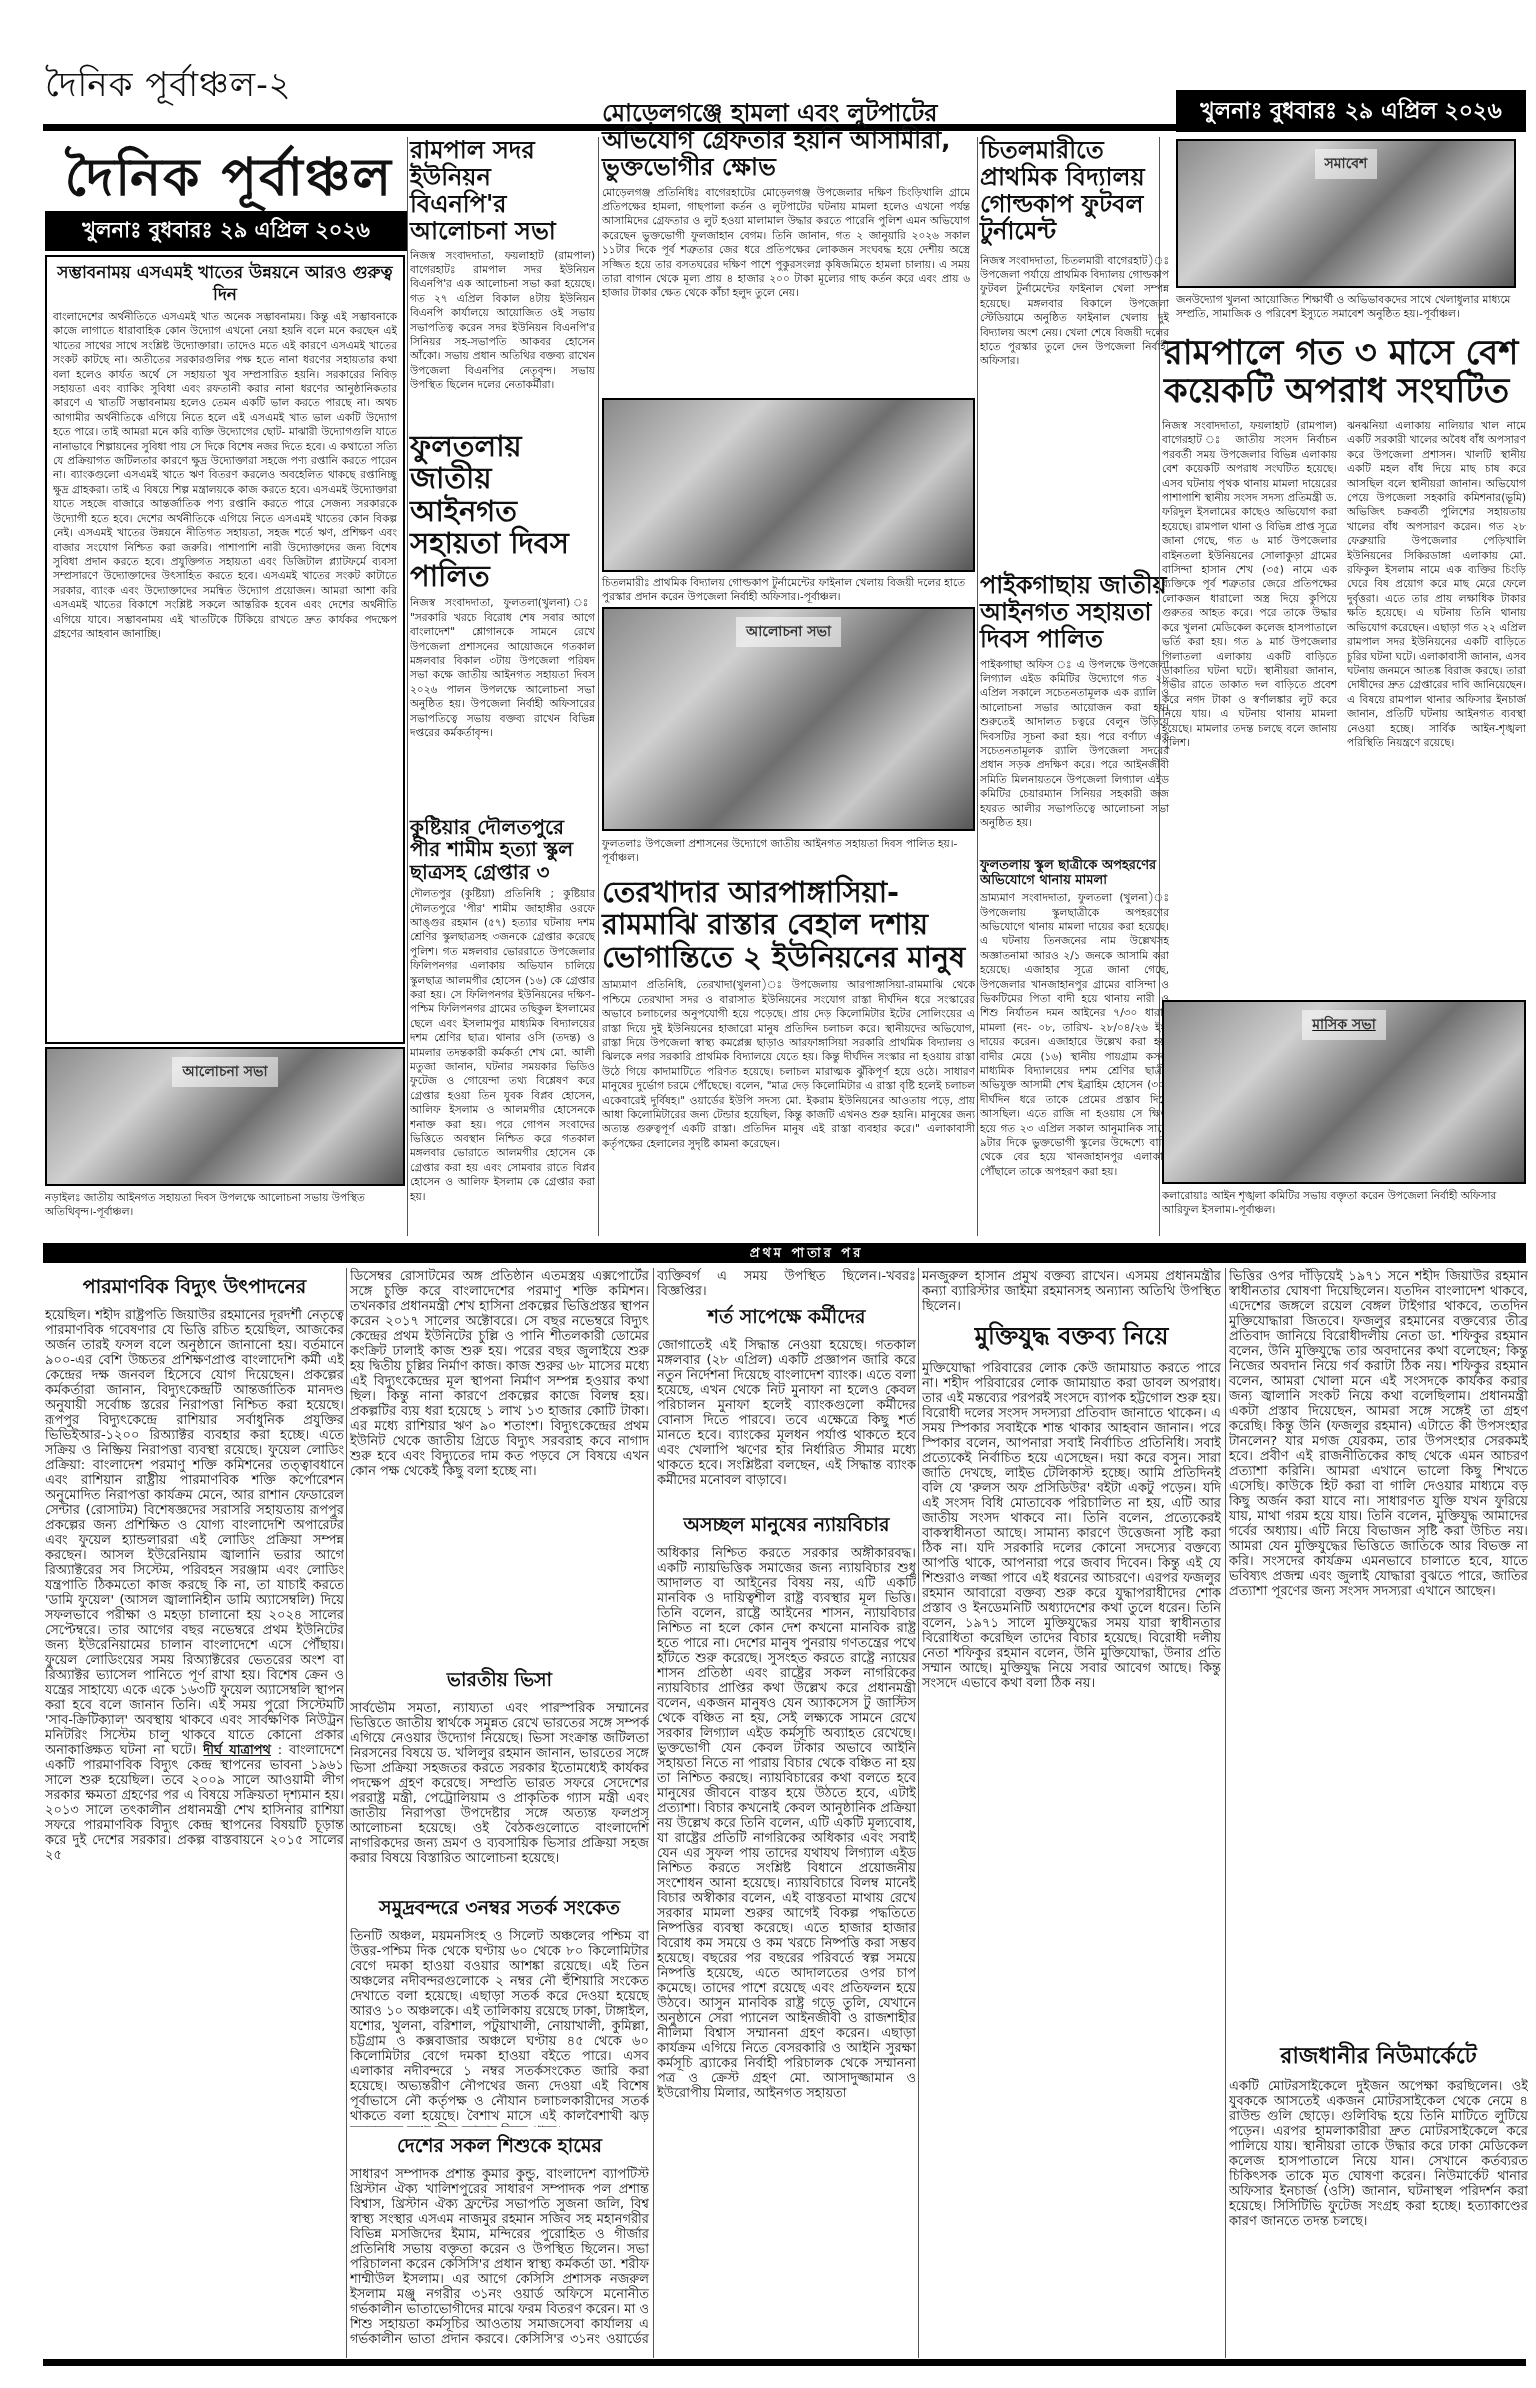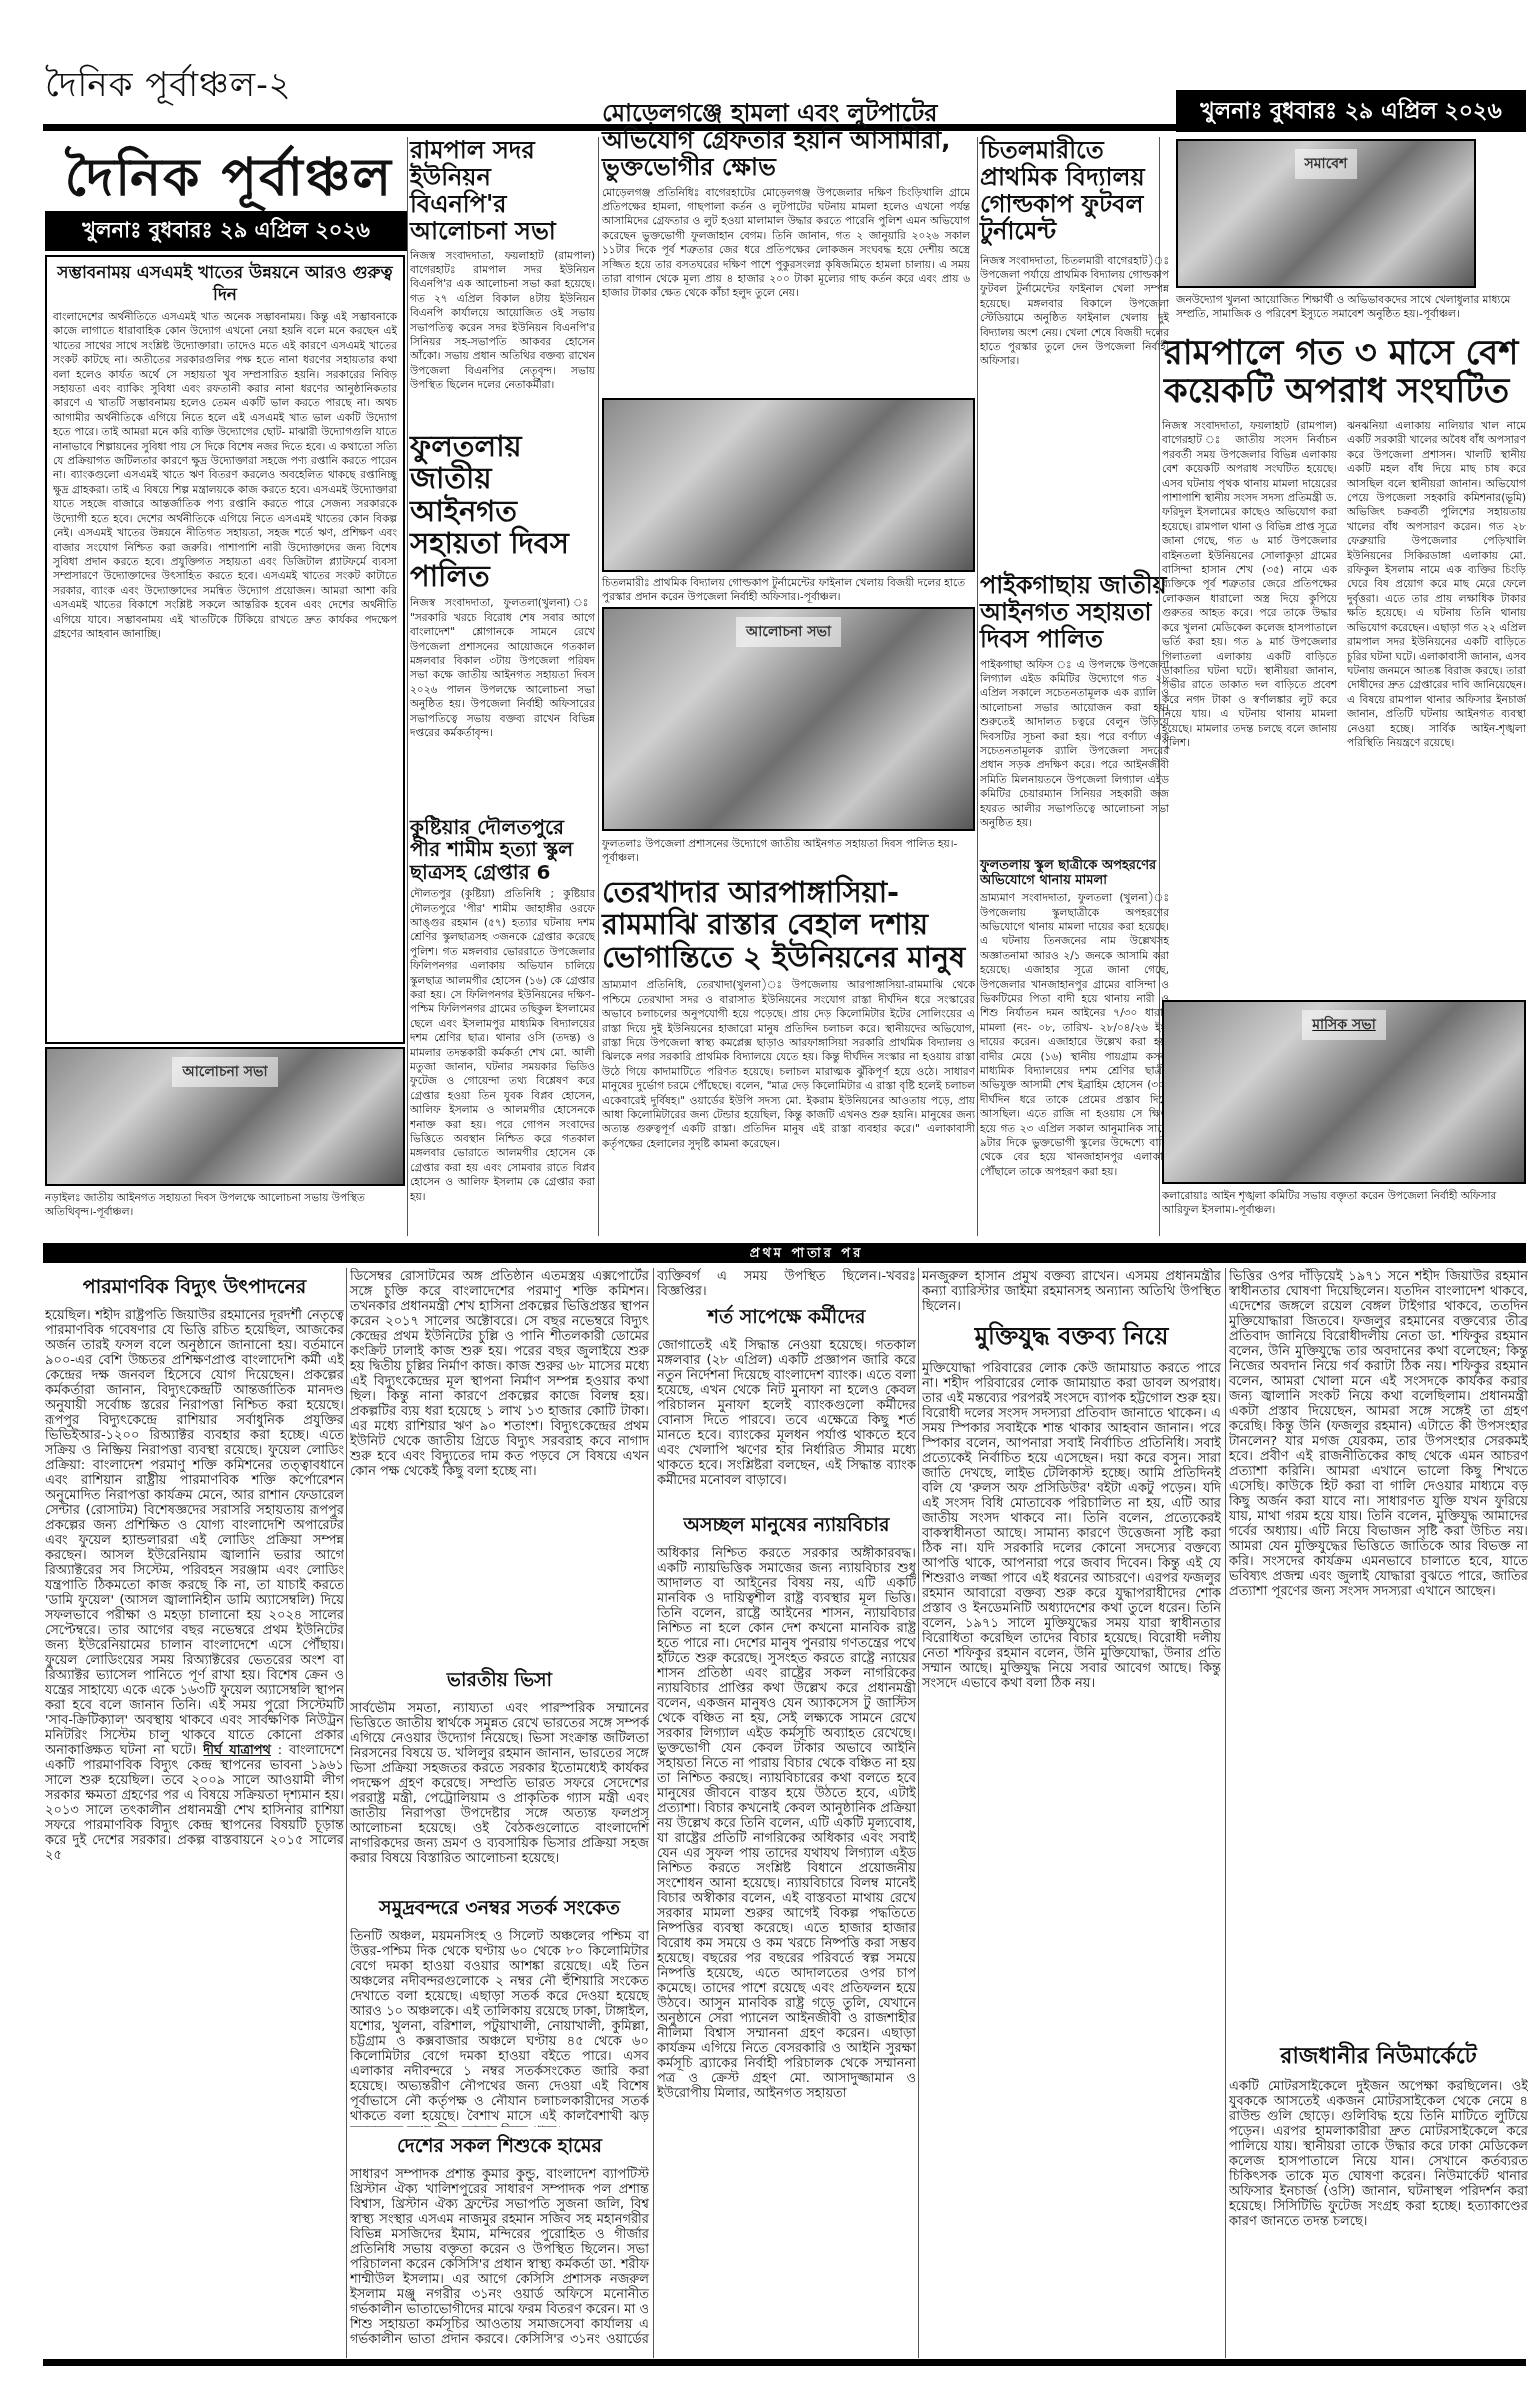--- a/index.html
+++ b/index.html
@@ -52,35 +52,35 @@
 
 <div class="abs" style="left:410px; top:137px; width:185px;">
   <div class="headline h-m">রামপাল সদর ইউনিয়ন বিএনপি'র আলোচনা সভা</div>
   <div class="body-text" style="height:189px; margin-top:3px;">নিজস্ব সংবাদদাতা, ফয়লাহাট (রামপাল) বাগেরহাটঃ রামপাল সদর ইউনিয়ন বিএনপি'র এক আলোচনা সভা করা হয়েছে। গত ২৭ এপ্রিল বিকাল ৪টায় ইউনিয়ন বিএনপি কার্যালয়ে আয়োজিত ওই সভায় সভাপতিত্ব করেন সদর ইউনিয়ন বিএনপি'র সিনিয়র সহ-সভাপতি আকবর হোসেন আঁকো। সভায় প্রধান অতিথির বক্তব্য রাখেন উপজেলা বিএনপির নেতৃবৃন্দ। সভায় উপস্থিত ছিলেন দলের নেতাকর্মীরা।</div>
 </div>
 <div class="abs" style="left:410px; top:430px; width:185px;">
   <div class="headline h-l">ফুলতলায় জাতীয় আইনগত সহায়তা দিবস পালিত</div>
   <div class="body-text" style="height:264px; margin-top:3px;">নিজস্ব সংবাদদাতা, ফুলতলা(খুলনা) ঃ "সরকারি খরচে বিরোধ শেষ সবার আগে বাংলাদেশ" শ্লোগানকে সামনে রেখে উপজেলা প্রশাসনের আয়োজনে গতকাল মঙ্গলবার বিকাল ৩টায় উপজেলা পরিষদ সভা কক্ষে জাতীয় আইনগত সহায়তা দিবস ২০২৬ পালন উপলক্ষে আলোচনা সভা অনুষ্ঠিত হয়। উপজেলা নির্বাহী অফিসারের সভাপতিত্বে সভায় বক্তব্য রাখেন বিভিন্ন দপ্তরের কর্মকর্তাবৃন্দ।</div>
 </div>
 <div class="abs" style="left:410px; top:816px; width:185px;">
-  <div class="headline h-s">কুষ্টিয়ার দৌলতপুরে পীর শামীম হত্যা স্কুল ছাত্রসহ গ্রেপ্তার 6</div>
+  <div class="headline h-s">কুষ্টিয়ার দৌলতপুরে পীর শামীম হত্যা স্কুল ছাত্রসহ গ্রেপ্তার ৩</div>
   <div class="body-text" style="height:328px; margin-top:3px;">দৌলতপুর (কুষ্টিয়া) প্রতিনিধি ; কুষ্টিয়ার দৌলতপুরে 'পীর' শামীম জাহাঙ্গীর ওরফে আঙ্গুর রহমান (৫৭) হত্যার ঘটনায় দশম শ্রেণির স্কুলছাত্রসহ ৩জনকে গ্রেপ্তার করেছে পুলিশ। গত মঙ্গলবার ভোররাতে উপজেলার ফিলিপনগর এলাকায় অভিযান চালিয়ে স্কুলছাত্র আলমগীর হোসেন (১৬) কে গ্রেপ্তার করা হয়। সে ফিলিপনগর ইউনিয়নের দক্ষিণ-পশ্চিম ফিলিপনগর গ্রামের তছিকুল ইসলামের ছেলে এবং ইসলামপুর মাধ্যমিক বিদ্যালয়ের দশম শ্রেণির ছাত্র। থানার ওসি (তদন্ত) ও মামলার তদন্তকারী কর্মকর্তা শেখ মো. আলী মতুজা জানান, ঘটনার সময়কার ভিডিও ফুটেজ ও গোয়েন্দা তথ্য বিশ্লেষণ করে গ্রেপ্তার হওয়া তিন যুবক বিপ্লব হোসেন, আলিফ ইসলাম ও আলমগীর হোসেনকে শনাক্ত করা হয়। পরে গোপন সংবাদের ভিত্তিতে অবস্থান নিশ্চিত করে গতকাল মঙ্গলবার ভোরাতে আলমগীর হোসেন কে গ্রেপ্তার করা হয় এবং সোমবার রাতে বিপ্লব হোসেন ও আলিফ ইসলাম কে গ্রেপ্তার করা হয়।</div>
 </div>
 
 <div class="abs" style="left:602px; top:100px; width:368px;">
   <div class="headline h-m">মোড়েলগঞ্জে হামলা এবং লুটপাটের অভিযোগ গ্রেফতার হয়নি আসামীরা, ভুক্তভোগীর ক্ষোভ</div>
   <div class="body-text" style="height:259px; margin-top:4px;">মোড়েলগঞ্জ প্রতিনিধিঃ বাগেরহাটের মোড়েলগঞ্জ উপজেলার দক্ষিণ চিংড়িখালি গ্রামে প্রতিপক্ষের হামলা, গাছপালা কর্তন ও লুটপাটের ঘটনায় মামলা হলেও এখনো পর্যন্ত আসামিদের গ্রেফতার ও লুট হওয়া মালামাল উদ্ধার করতে পারেনি পুলিশ এমন অভিযোগ করেছেন ভুক্তভোগী ফুলজাহান বেগম। তিনি জানান, গত ২ জানুয়ারি ২০২৬ সকাল ১১টার দিকে পূর্ব শত্রুতার জের ধরে প্রতিপক্ষের লোকজন সংঘবদ্ধ হয়ে দেশীয় অস্ত্রে সজ্জিত হয়ে তার বসতঘরের দক্ষিণ পাশে পুকুরসংলগ্ন কৃষিজমিতে হামলা চালায়। এ সময় তারা বাগান থেকে মূল্য প্রায় ৪ হাজার ২০০ টাকা মূল্যের গাছ কর্তন করে এবং প্রায় ৬ হাজার টাকার ক্ষেত থেকে কাঁচা হলুদ তুলে নেয়।</div>
 </div>
 
 <div class="abs" style="left:980px; top:137px; width:189px;">
   <div class="headline h-m">চিতলমারীতে প্রাথমিক বিদ্যালয় গোল্ডকাপ ফুটবল টুর্নামেন্ট</div>
   <div class="body-text" style="height:308px; margin-top:8px;">নিজস্ব সংবাদদাতা, চিতলমারী বাগেরহাট)ঃ উপজেলা পর্যায়ে প্রাথমিক বিদ্যালয় গোল্ডকাপ ফুটবল টুর্নামেন্টের ফাইনাল খেলা সম্পন্ন হয়েছে। মঙ্গলবার বিকালে উপজেলা স্টেডিয়ামে অনুষ্ঠিত ফাইনাল খেলায় দুই বিদ্যালয় অংশ নেয়। খেলা শেষে বিজয়ী দলের হাতে পুরস্কার তুলে দেন উপজেলা নির্বাহী অফিসার।</div>
 </div>
 
-<div class="photo" style="left:1176px; top:139px; width:300px; height:149px;">
+<div class="photo" style="left:1176px; top:139px; width:340px; height:149px;">
   <span class="banner-text">সমাবেশ</span>
 </div>
 <div class="abs caption" style="left:1176px; top:292px; width:350px;">জনউদ্যোগ খুলনা আয়োজিত শিক্ষার্থী ও অভিভাবকদের সাথে খেলাধুলার মাধ্যমে সম্প্রতি, সামাজিক ও পরিবেশ ইস্যুতে সমাবেশ অনুষ্ঠিত হয়।-পূর্বাঞ্চল।</div>
 
 <div class="abs" style="left:1164px; top:333px; width:362px;">
   <div class="headline h-xl">রামপালে গত ৩ মাসে বেশ কয়েকটি অপরাধ সংঘটিত</div>
 </div>
 <div class="abs body-text" style="left:1162px; top:418px; width:175px; height:577px;">নিজস্ব সংবাদদাতা, ফয়লাহাট (রামপাল) বাগেরহাট ঃ জাতীয় সংসদ নির্বাচন পরবর্তী সময় উপজেলার বিভিন্ন এলাকায় বেশ কয়েকটি অপরাধ সংঘটিত হয়েছে। এসব ঘটনায় পৃথক থানায় মামলা দায়েরের পাশাপাশি স্থানীয় সংসদ সদস্য প্রতিমন্ত্রী ড. ফরিদুল ইসলামের কাছেও অভিযোগ করা হয়েছে। রামপাল থানা ও বিভিন্ন প্রাপ্ত সূত্রে জানা গেছে, গত ৬ মার্চ উপজেলার বাইনতলা ইউনিয়নের সোলাকুড়া গ্রামের বাসিন্দা হাসান শেখ (৩৫) নামে এক ব্যক্তিকে পূর্ব শত্রুতার জেরে প্রতিপক্ষের লোকজন ধারালো অস্ত্র দিয়ে কুপিয়ে গুরুতর আহত করে। পরে তাকে উদ্ধার করে খুলনা মেডিকেল কলেজ হাসপাতালে ভর্তি করা হয়। গত ৯ মার্চ উপজেলার গিলাতলা এলাকায় একটি বাড়িতে ডাকাতির ঘটনা ঘটে। স্থানীয়রা জানান, গভীর রাতে ডাকাত দল বাড়িতে প্রবেশ করে নগদ টাকা ও স্বর্ণালঙ্কার লুট করে নিয়ে যায়। এ ঘটনায় থানায় মামলা হয়েছে। মামলার তদন্ত চলছে বলে জানায় পুলিশ।</div>
 <div class="abs body-text" style="left:1347px; top:418px; width:179px; height:577px;">ঝনঝনিয়া এলাকায় নালিয়ার খাল নামে একটি সরকারী খালের অবৈধ বাঁধ অপসারণ করে উপজেলা প্রশাসন। খালটি স্থানীয় একটি মহল বাঁধ দিয়ে মাছ চাষ করে আসছিল বলে স্থানীয়রা জানান। অভিযোগ পেয়ে উপজেলা সহকারি কমিশনার(ভূমি) অভিজিৎ চক্রবর্তী পুলিশের সহায়তায় খালের বাঁধ অপসারণ করেন। গত ২৮ ফেব্রুয়ারি উপজেলার পেড়িখালি ইউনিয়নের সিকিরডাঙ্গা এলাকায় মো. রফিকুল ইসলাম নামে এক ব্যক্তির চিংড়ি ঘেরে বিষ প্রয়োগ করে মাছ মেরে ফেলে দুর্বৃত্তরা। এতে তার প্রায় লক্ষাধিক টাকার ক্ষতি হয়েছে। এ ঘটনায় তিনি থানায় অভিযোগ করেছেন। এছাড়া গত ২২ এপ্রিল রামপাল সদর ইউনিয়নের একটি বাড়িতে চুরির ঘটনা ঘটে। এলাকাবাসী জানান, এসব ঘটনায় জনমনে আতঙ্ক বিরাজ করছে। তারা দোষীদের দ্রুত গ্রেপ্তারের দাবি জানিয়েছেন। এ বিষয়ে রামপাল থানার অফিসার ইনচার্জ জানান, প্রতিটি ঘটনায় আইনগত ব্যবস্থা নেওয়া হচ্ছে। সার্বিক আইন-শৃঙ্খলা পরিস্থিতি নিয়ন্ত্রণে রয়েছে।</div>
 

